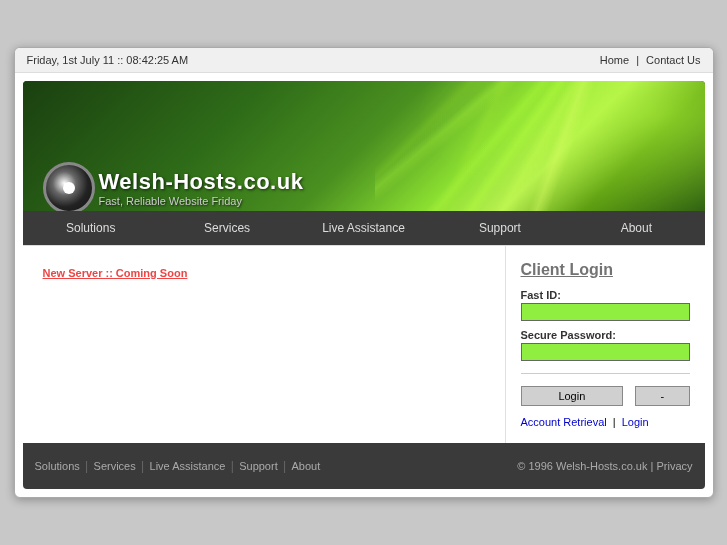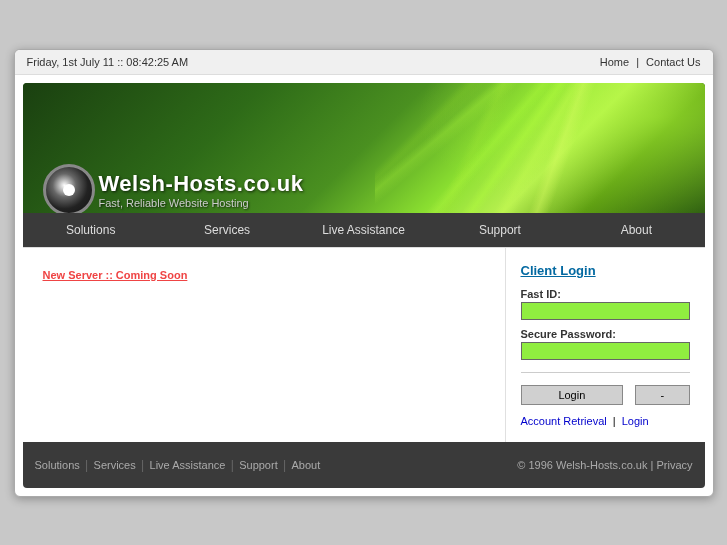--- a/index.html
+++ b/index.html
@@ -147,24 +147,24 @@
       cursor: pointer;
       margin-top: 42px;
     }
     .content-right {
       width: 200px;
       padding: 15px;
       border-left: 1px solid #e0e0e0;
     }
     .client-login-title {
       font-weight: bold;
-      font-size: 13px;
+      font-size: 16px;
       margin-bottom: 10px;
       text-decoration: underline;
-      color: #0369a1;
+      color: #737373;
     }
     .form-label {
       font-size: 11px;
       color: #333;
       margin-bottom: 2px;
       font-weight: bold;
     }
     .form-input {
       width: 100%;
       height: 18px;
@@ -252,21 +252,21 @@
     </div>
   </div>
 
   <div class="banner">
     <div class="banner-bg"></div>
     <div class="banner-rays"></div>
     <div class="banner-logo">
       <div class="logo-circle"></div>
       <div class="logo-text">
         <h1>Welsh-Hosts.co.uk</h1>
-        <p>Fast, Reliable Website Hosting</p>
+        <p>Fast, Reliable Website Friday</p>
       </div>
     </div>
   </div>
 
   <div class="nav-bar">
     <div class="nav-item">Solutions</div>
     <div class="nav-item">Services</div>
     <div class="nav-item">Live Assistance</div>
     <div class="nav-item">Support</div>
     <div class="nav-item">About</div>

